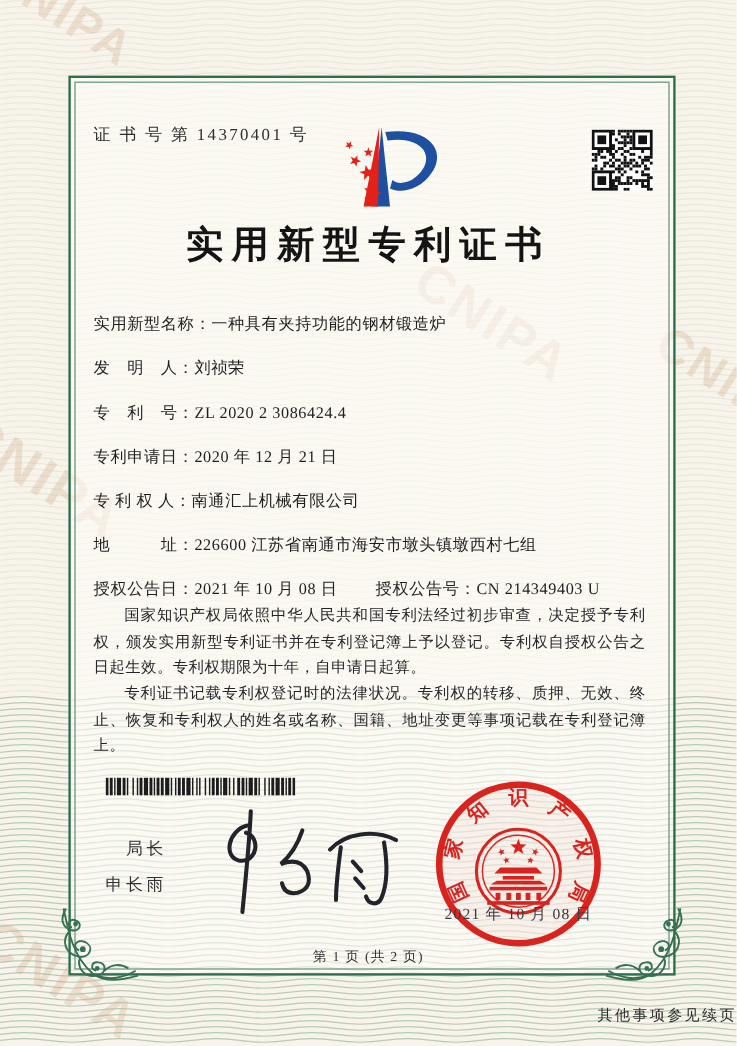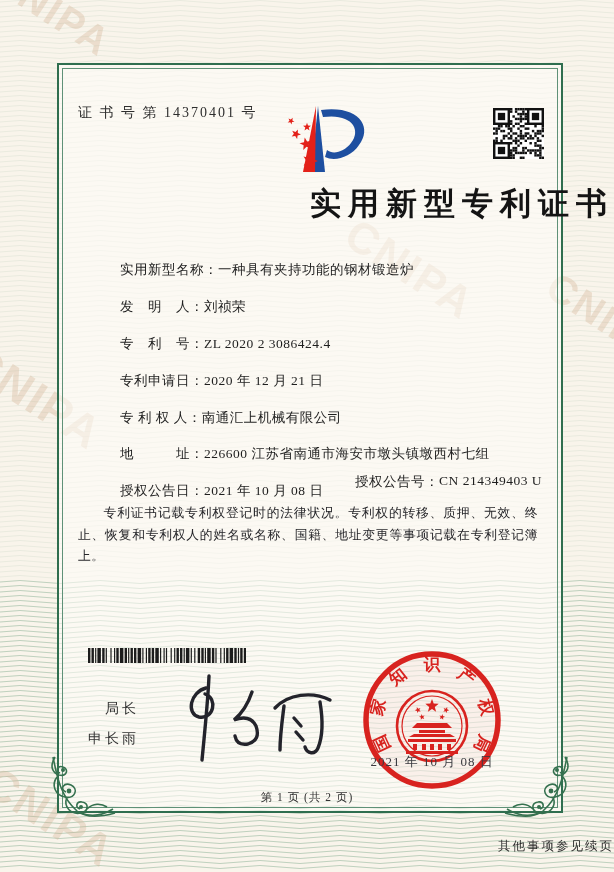--- a/index.html
+++ b/index.html
@@ -23,29 +23,29 @@
 
   .corner { position:absolute; width:72px; height:72px; }
   .corner.bl { left:47px; bottom:49px; }
   .corner.br { right:41px; bottom:49px; transform:scaleX(-1); }
 
   .cert-no { position:absolute; left:78px; top:104px; font-size:14px; color:#2e2e2e; letter-spacing:2px; }
 
   .logo { position:absolute; left:263px; top:101px; width:112px; height:76px; }
   .qr { position:absolute; left:493px; top:108px; width:51px; height:51px; background:#fff; }
 
-  .title { position:absolute; left:0; top:183px; width:614px; text-align:right;
+  .title { position:absolute; left:0; top:183px; width:614px; text-align:center;
            font-size:31px; font-weight:bold; color:#141414; letter-spacing:7px; }
 
   .fields { position:absolute; left:78px; top:252px; width:470px; font-size:13.5px; color:#1f1f1f; }
-  .frow { height:36.8px; display:flex; align-items:center; letter-spacing:0.5px; white-space:nowrap;margin-left:42px; }
+  .frow { height:36.8px; display:flex; align-items:center; letter-spacing:0.5px; white-space:nowrap; }
   .frow .lab { }
   .frow .val { }
   .grant-row { position:relative; }
-  .grant-right { position:absolute; left:235px; top:0; height:36.8px; display:flex; }
+  .grant-right { position:absolute; left:235px; top:0; height:36.8px; display:flex; align-items:center; }
 
   .body-text { position:absolute; left:78px; top:503px; width:460px; font-size:12.8px;
                line-height:1.69; color:#26262a; text-align:justify; letter-spacing:0.4px; }
   .body-text p { text-indent:2em; }
 
   .barcode { position:absolute; left:88px; top:648px; width:158px; height:15px; }
 
   .sig-labels { position:absolute; left:88px; top:694px; font-size:14px; color:#333;
                 letter-spacing:3px; line-height:2.15;text-align:right; }
   .signature { position:absolute; left:172px; top:668px; width:170px; height:105px; }
@@ -538,20 +538,21 @@
       <span class="lab">授权公告日：</span>
       <span class="val">2021 年 10 月 08 日</span>
       <span class="grant-right">
         <span>授权公告号：</span>
         <span>CN 214349403 U</span>
       </span>
     </div>
   </div>
 
   <div class="body-text">
+    <p>国家知识产权局依照中华人民共和国专利法经过初步审查，决定授予专利权，颁发实用新型专利证书并在专利登记簿上予以登记。专利权自授权公告之日起生效。专利权期限为十年，自申请日起算。</p>
     <p>专利证书记载专利权登记时的法律状况。专利权的转移、质押、无效、终止、恢复和专利权人的姓名或名称、国籍、地址变更等事项记载在专利登记簿上。</p>
   </div>
 
   <svg class="barcode" id="barcode" width="158" height="15">
       <rect x="0.0" y="0" width="2.4" height="15" fill="#1c1c1c"></rect>
       <rect x="3.5" y="0" width="2.4" height="15" fill="#1c1c1c"></rect>
       <rect x="7.1" y="0" width="1.2" height="15" fill="#1c1c1c"></rect>
       <rect x="9.4" y="0" width="3.5" height="15" fill="#1c1c1c"></rect>
       <rect x="14.2" y="0" width="2.4" height="15" fill="#1c1c1c"></rect>
       <rect x="17.7" y="0" width="1.2" height="15" fill="#1c1c1c"></rect>

